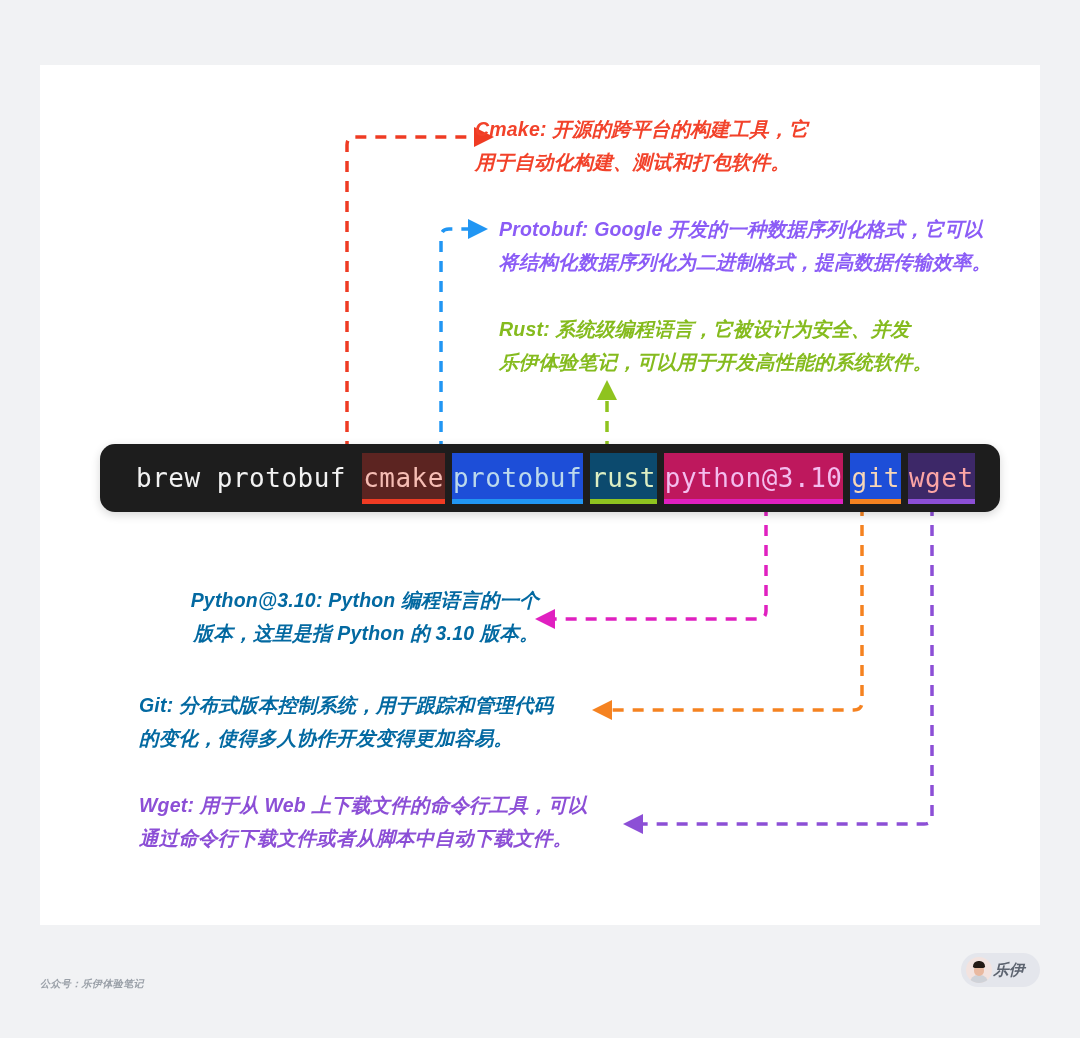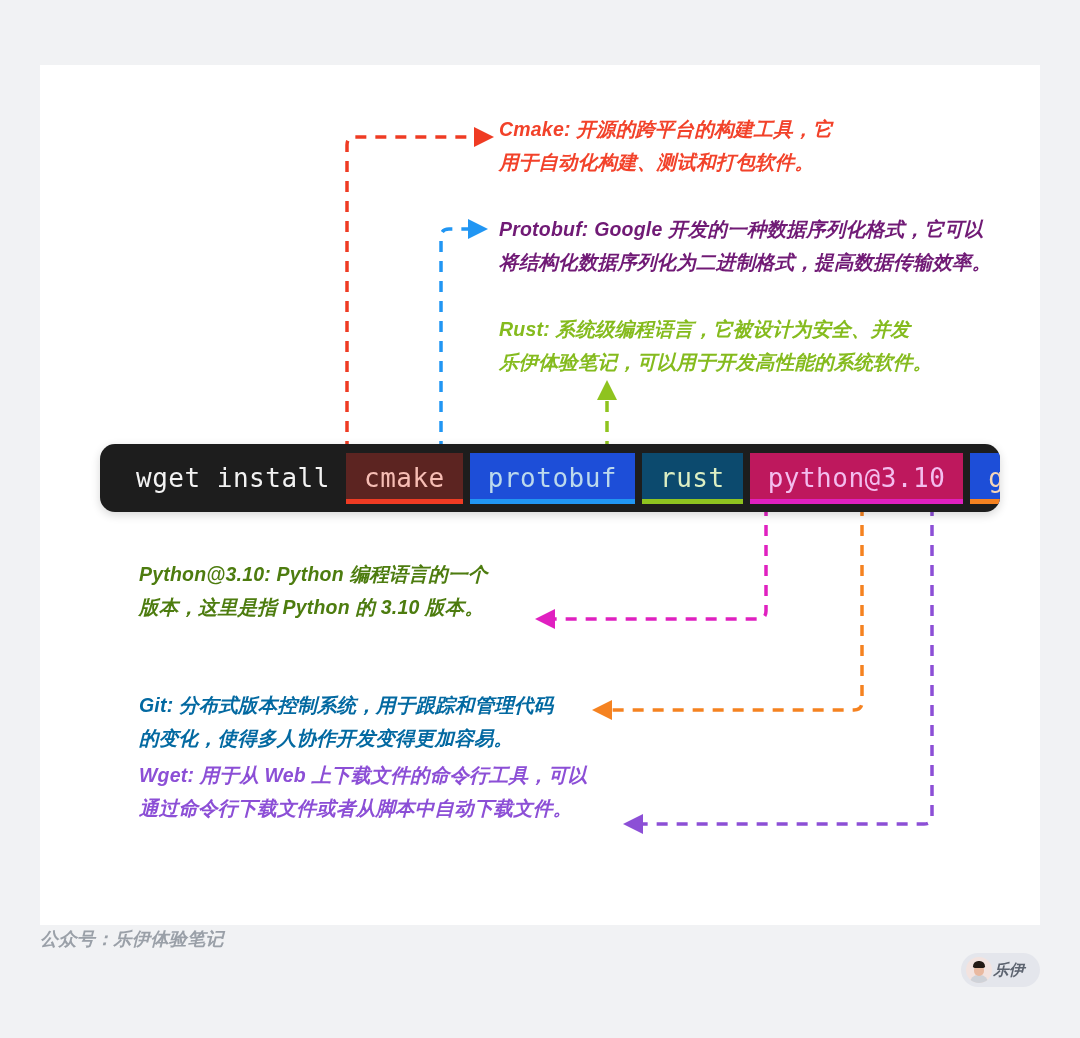--- a/index.html
+++ b/index.html
@@ -41,26 +41,26 @@
   .note {
     position: absolute;
     font-style: italic;
     font-weight: bold;
     font-size: 19.5px;
     line-height: 33px;
     letter-spacing: 0.2px;
     white-space: pre-line;
   }
 
-  #note-cmake    { left: 499px; top: 113px;  width: 400px; color: #f2422a; }
-  #note-protobuf { left: 499px; top: 213px;  width: 520px; color: #701a75; }
+  #note-cmake    { left: 475px; top: 113px;  width: 400px; color: #f2422a; }
+  #note-protobuf { left: 499px; top: 213px;  width: 520px; color: #8b5cf6; }
   #note-rust     { left: 499px; top: 313px;  width: 460px; color: #85bb1e; }
-  #note-python   { left: 139px; top: 558px;  width: 400px; color: #4d7c0f; }
+  #note-python   { left: 139px; top: 584px;  width: 400px; color: #0369a1; text-align: right; }
   #note-git      { left: 139px; top: 689px;  width: 450px; color: #0369a1; }
-  #note-wget     { left: 139px; top: 759px;  width: 490px; color: #8c4fd6; }
+  #note-wget     { left: 139px; top: 789px;  width: 490px; color: #8c4fd6; }
 
   
   #terminal {
     position: absolute;
     left: 100px;
     top: 444px;
     width: 900px;
     height: 68px;
     background: #1d1d1d;
     border-radius: 15px;
@@ -86,21 +86,21 @@
   .pkg {
     position: relative;
     display: flex;
     align-items: center;
     font-family: "DejaVu Sans Mono", "Liberation Mono", monospace;
     font-size: 26px;
     letter-spacing: 0.5px;
     white-space: pre;
     height: 51px;
     align-self: center;
-    padding: 0 18px;
+    padding: 0 1px;
     margin-right: 7px;
   }
   .pkg::after {
     content: "";
     position: absolute;
     left: 0; right: 0; bottom: 0;
     height: 5px;
   }
   .pkg.cmake    { background:#5c2421; color:#f6bdb4; }
   .pkg.cmake::after    { background:#ef3b23; }
@@ -113,23 +113,23 @@
   .pkg.git      { background:#1d4ed8; color:#f6d6b7; }
   .pkg.git::after      { background:#f58220; }
   .pkg.wget     { background:#3d2868; color:#fca5a5; }
   .pkg.wget::after     { background:#8c4fd6; }
   .pkg:last-child { margin-right: 0; }
 
   
   #footer-text {
     position: absolute;
     left: 40px;
-    top: 939px;
+    top: 984px;
     transform: translateY(-50%);
-    font-size: 18px;
+    font-size: 10px;
     font-style: italic;
     font-weight: bold;
     color: #9aa0a8;
     letter-spacing: 0.4px;
   }
   #footer-badge {
     position: absolute;
     right: 40px;
     top: 970px;
     transform: translateY(-50%);
@@ -231,21 +231,21 @@
 版本，这里是指 Python 的 3.10 版本。</div>
 
   <div class="note" id="note-git">Git: 分布式版本控制系统，用于跟踪和管理代码
 的变化，使得多人协作开发变得更加容易。</div>
 
   <div class="note" id="note-wget">Wget: 用于从 Web 上下载文件的命令行工具，可以
 通过命令行下载文件或者从脚本中自动下载文件。</div>
 
   <div id="terminal">
     <div id="cmd-line">
-      <span class="cmd-plain">wget install </span>
+      <span class="cmd-plain">brew protobuf </span>
 
       <span class="pkg cmake">cmake</span>
 
       <span class="pkg protobuf">protobuf</span>
 
       <span class="pkg rust">rust</span>
 
       <span class="pkg python">python@3.10</span>
 
       <span class="pkg git">git</span>

